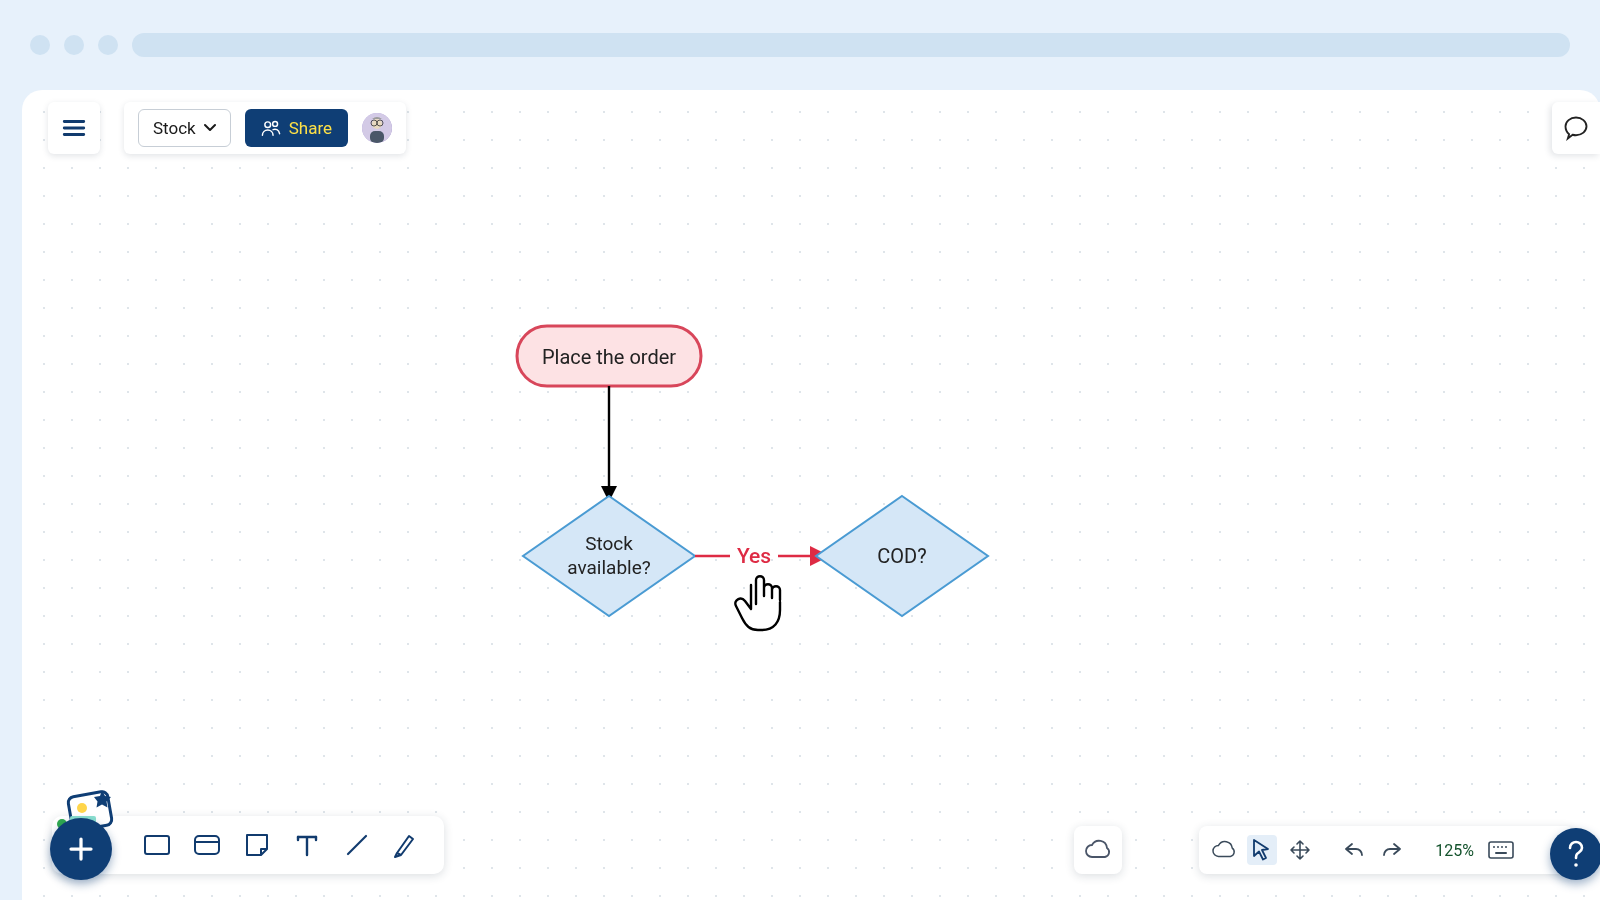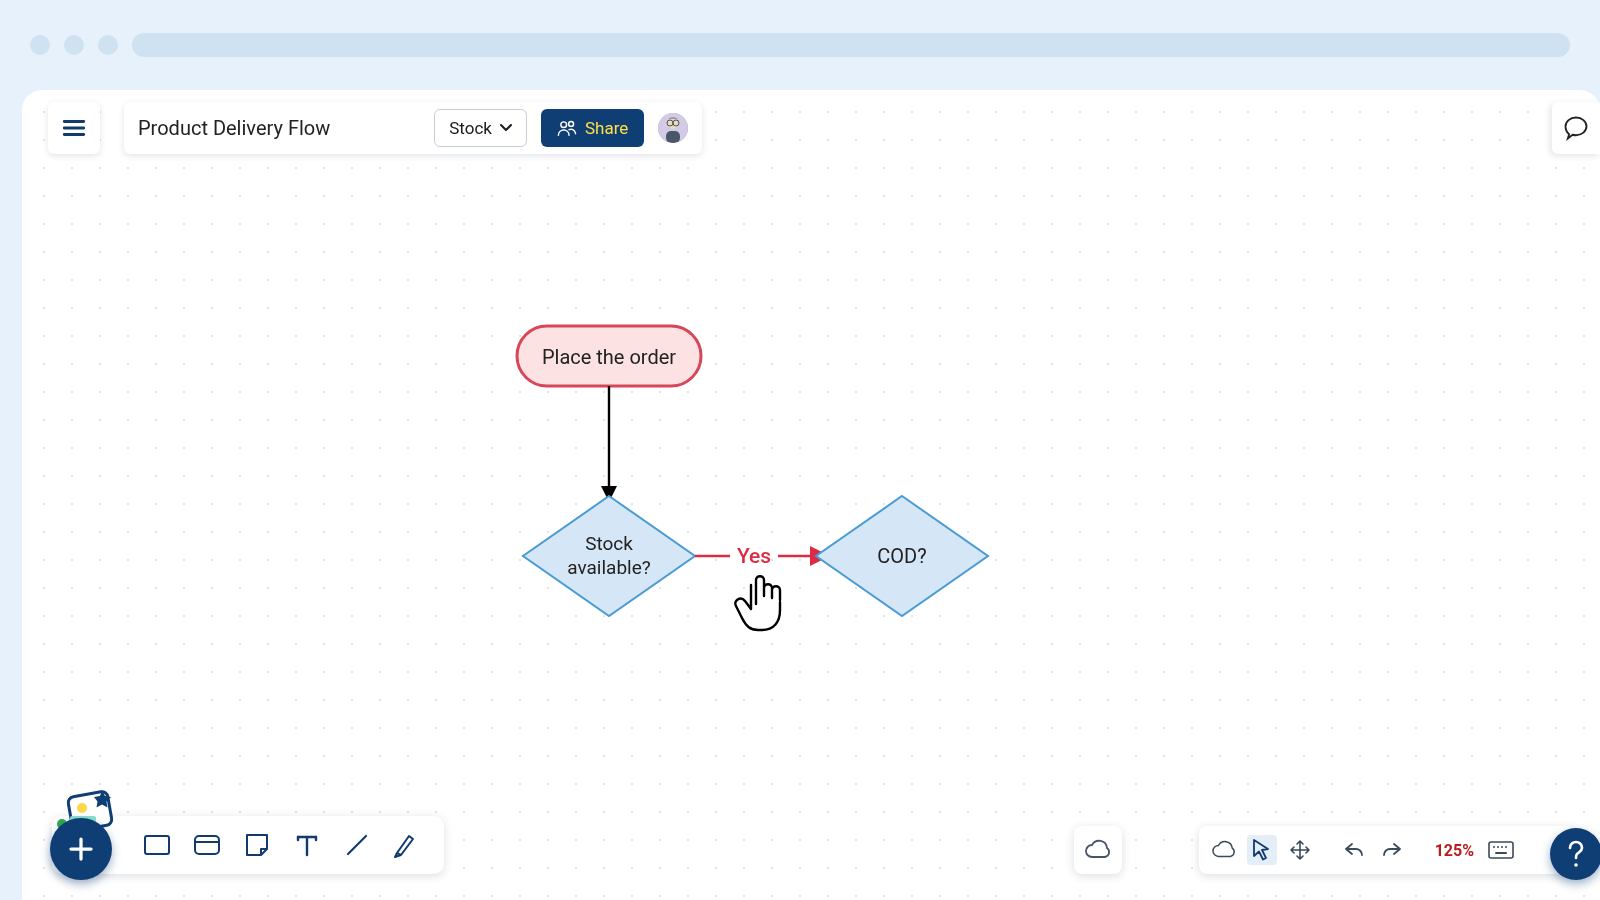--- a/index.html
+++ b/index.html
@@ -81,21 +81,21 @@
     position:absolute;left:30px;bottom:62px;width:68px;height:52px;pointer-events:none;z-index:2;
   }
 
   
   .view-bar{
     position:absolute;right:26px;bottom:26px;height:48px;background:#fff;border-radius:8px;
     box-shadow:0 2px 10px rgba(30,50,70,.16);display:flex;align-items:center;gap:8px;padding:0 10px;
   }
   .view-bar .vtool{width:30px;height:30px;display:flex;align-items:center;justify-content:center;border-radius:4px;}
   .view-bar .vtool.active{background:#e4eef8;}
-  .view-bar .zoom{font-size:16px;color:#b91c1c;padding:0 4px;font-weight:700;}
+  .view-bar .zoom{font-size:16px;color:#14532d;padding:0 4px;font-weight:400;}
   .cloud-box{
     position:absolute;right:478px;bottom:26px;height:48px;width:48px;background:#fff;border-radius:8px;
     box-shadow:0 2px 10px rgba(30,50,70,.16);display:flex;align-items:center;justify-content:center;
   }
   .help-fab{
     position:absolute;right:-2px;bottom:20px;width:52px;height:52px;border-radius:50%;
     background:var(--blue-accent);display:flex;align-items:center;justify-content:center;
     box-shadow:0 4px 10px rgba(15,62,117,.4);z-index:4;
   }
 
@@ -113,21 +113,20 @@
 
 <div class="stage">
 
   <div class="menu-btn">
     <svg width="26" height="26" viewBox="0 0 24 24">
       <path d="M3 6h18M3 12h18M3 18h18" stroke="var(--toolbar-icon)" stroke-width="2.6" stroke-linecap="round"></path>
     </svg>
   </div>
 
   <div class="titlebar">
-    <span class="title">Product Delivery Flow</span>
     <div class="export-btn">
       <span>Stock</span>
       <svg width="12" height="10" viewBox="0 0 12 10">
         <path d="M1 2l5 5 5-5" stroke="#1a1a1a" stroke-width="2" fill="none" stroke-linecap="round" stroke-linejoin="round"></path>
       </svg>
     </div>
     <div class="share-btn">
       <svg width="20" height="18" viewBox="0 0 24 22">
         <circle cx="8" cy="7" r="3.5" stroke="#fff" stroke-width="1.8" fill="none"></circle>
         <path d="M1.5 20c0-4 3-6.5 6.5-6.5s6.5 2.5 6.5 6.5" stroke="#fff" stroke-width="1.8" fill="none" stroke-linecap="round"></path>

